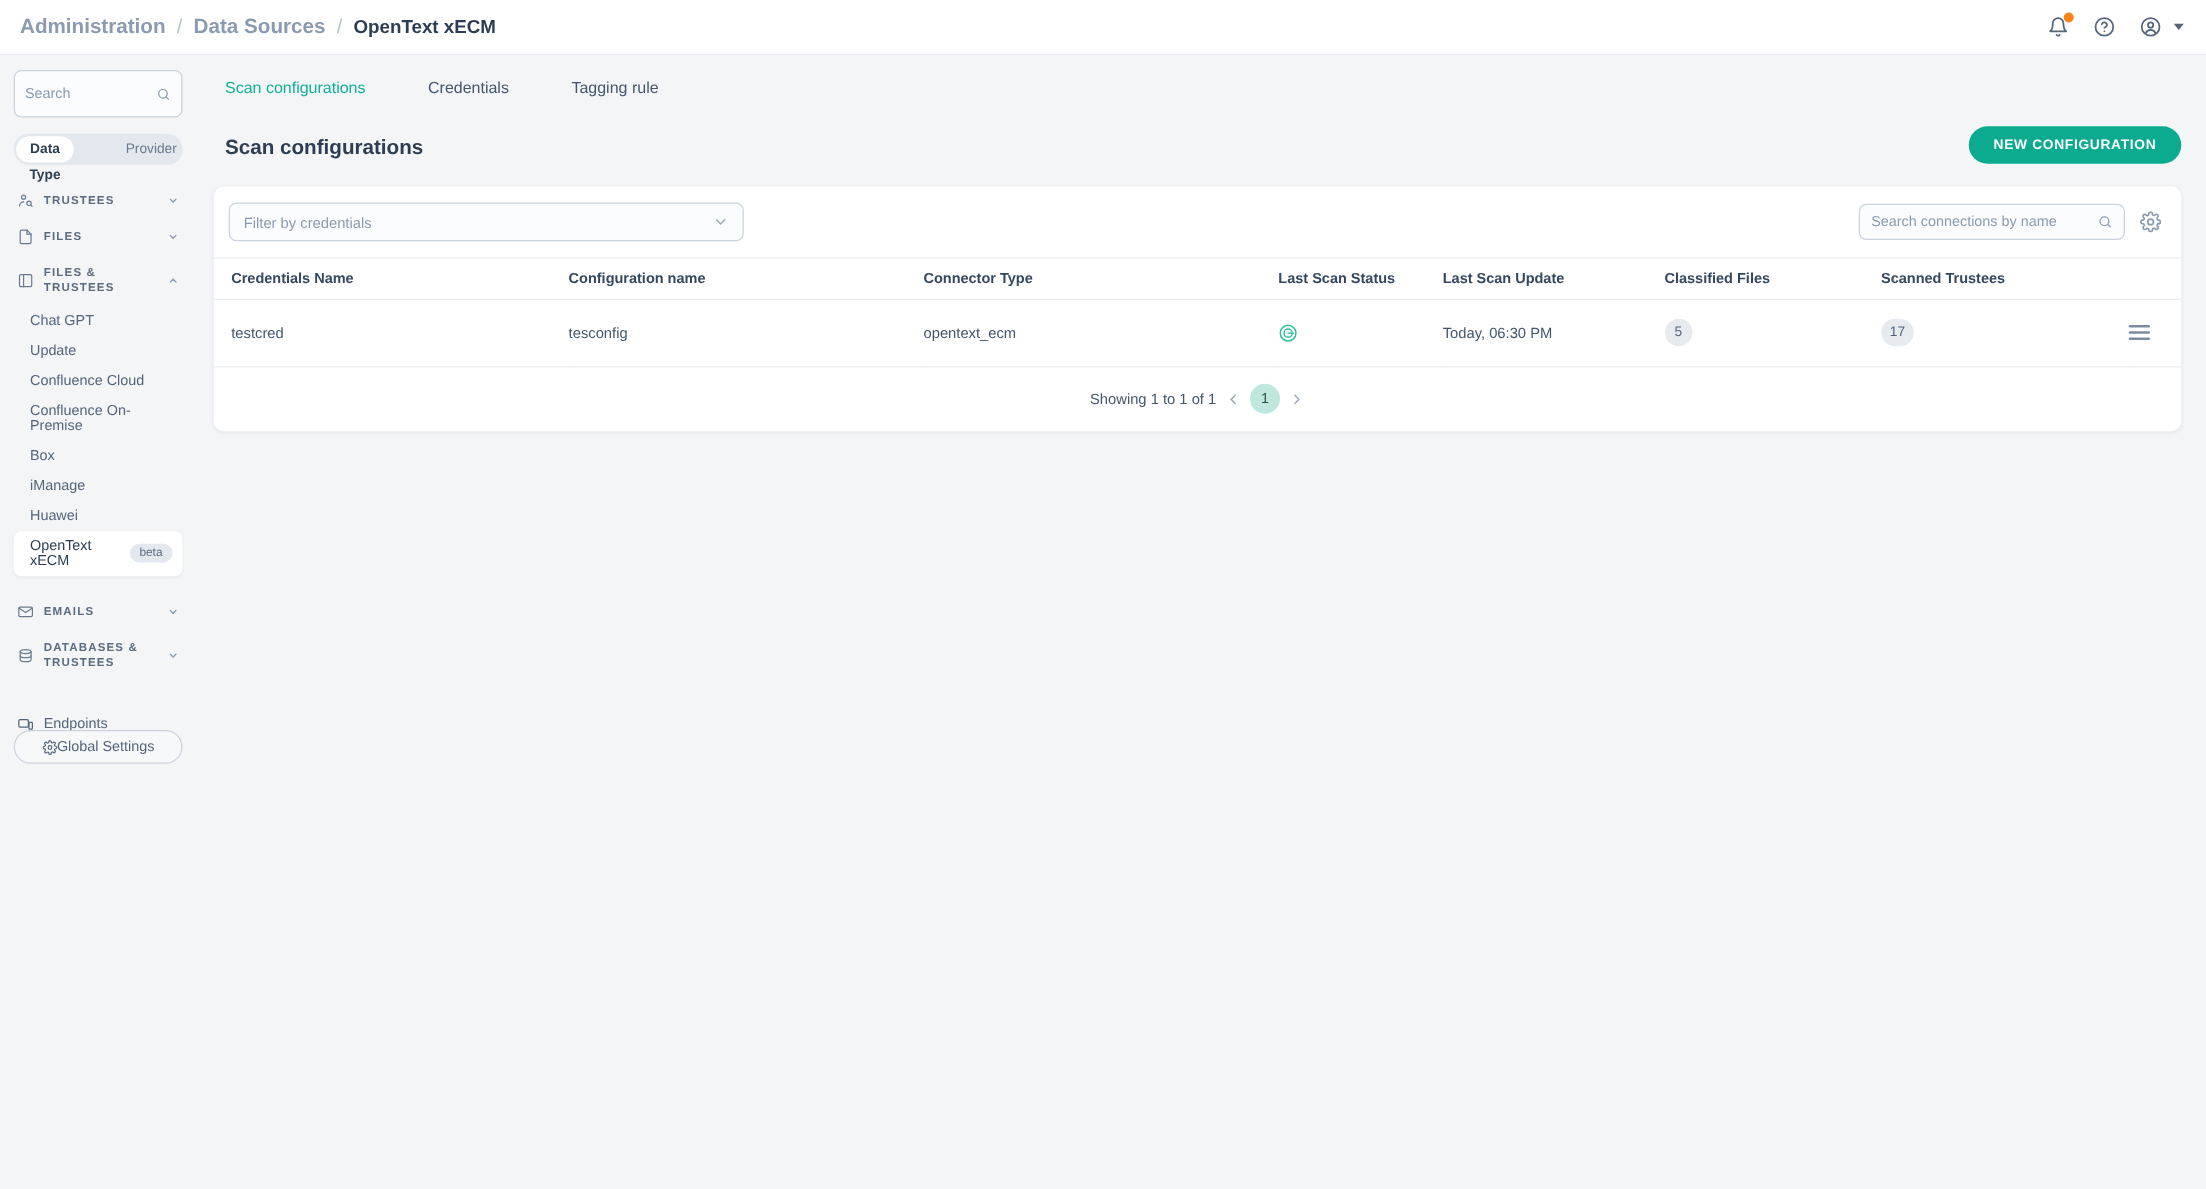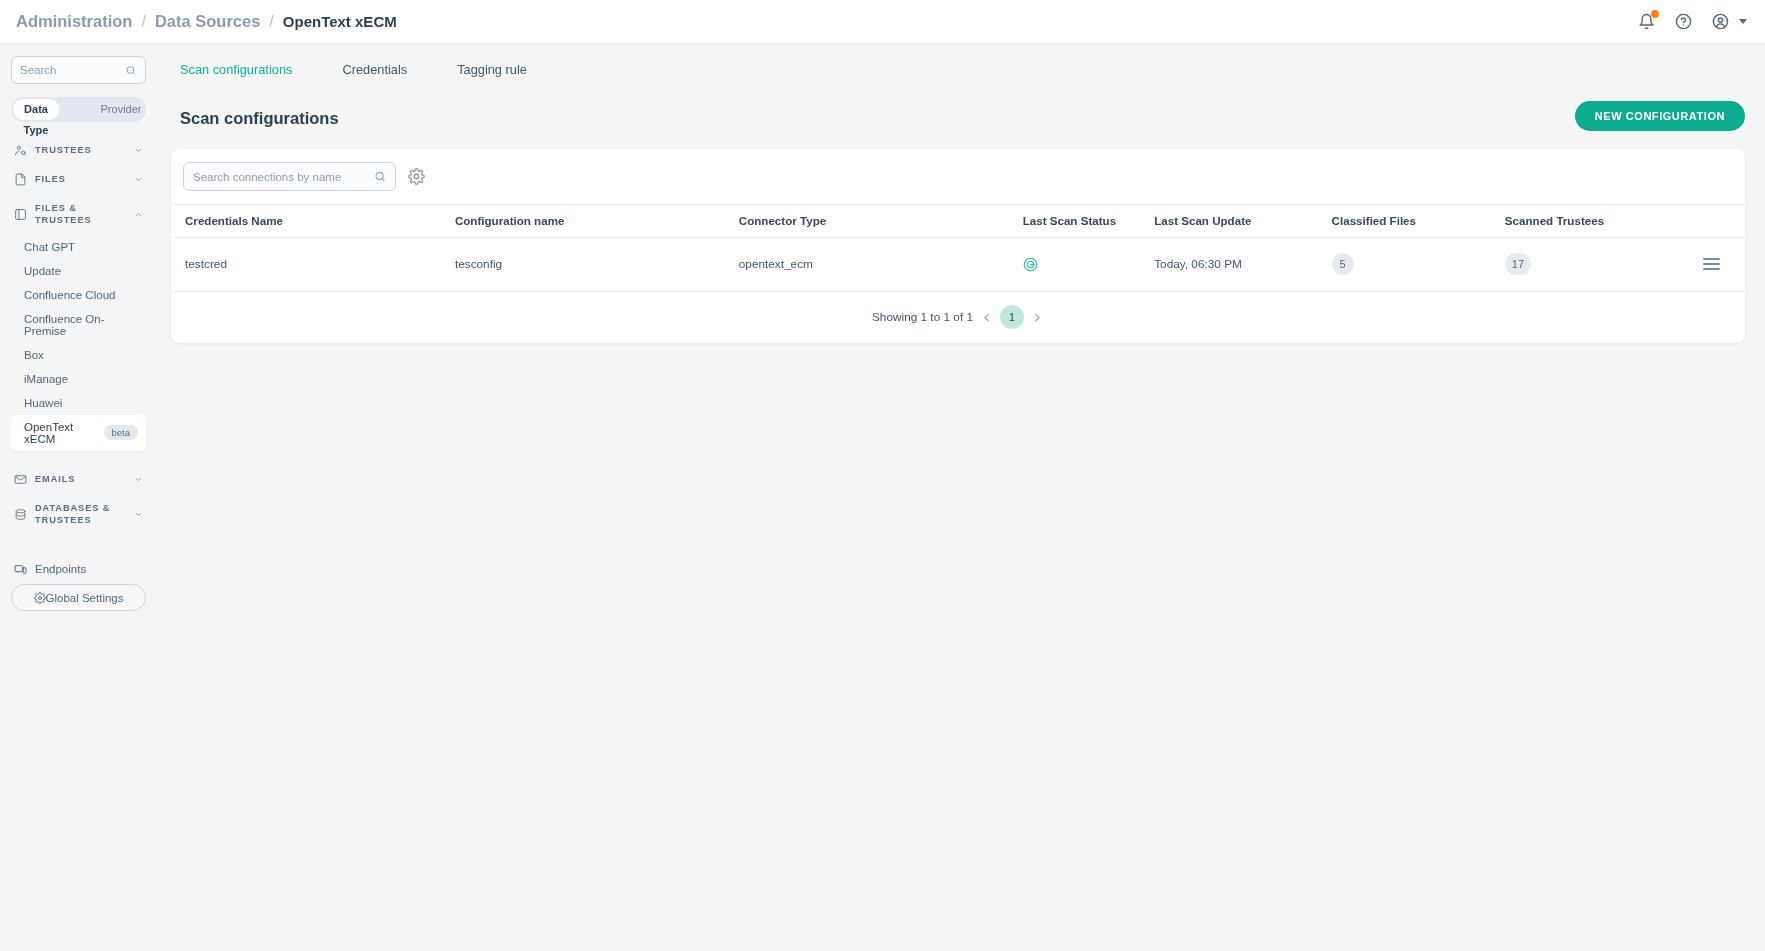--- a/index.html
+++ b/index.html
@@ -47,21 +47,21 @@
 
   
   .sidebar {
     width: 157px;
     flex: 0 0 157px;
     background: #f4f5f7;
     padding: 12px 11px 0 11px;
     position: relative;
   }
   .search-box {
-    height: 28px;
+    height: 38px;
     border: 1px solid #c9d2dd;
     border-radius: 6px;
     background: #fbfcfd;
     display: flex; align-items: center;
     padding: 0 8px;
     justify-content: center;
   }
   .search-box input {
     border: none; outline: none; background: transparent;
     font-size: 11.5px; color: #6a7b8f; width: 100%;
@@ -389,20 +389,26 @@
     </div>
 
     <div class="title-row">
       <div class="page-title">Scan configurations</div>
       <button class="new-btn">NEW CONFIGURATION</button>
     </div>
 
     <section class="card">
 
       <div class="card-toolbar">
+        <div class="filter-select">
+          <span>Filter by credentials</span>
+          <svg viewBox="0 0 24 24" width="13" height="13" fill="none" stroke="#9aa9bb" stroke-width="2.2" stroke-linecap="round">
+              <polyline points="6 9 12 15 18 9"></polyline>
+            </svg>
+        </div>
         <div class="toolbar-right">
           <div class="conn-search">
             <input placeholder="Search connections by name" style="">
             <svg viewBox="0 0 24 24" width="13" height="13" fill="none" stroke="#8a9bb0" stroke-width="2" stroke-linecap="round">
               <circle cx="11" cy="11" r="7"></circle>
                 <line x1="20" y1="20" x2="16.2" y2="16.2"></line>
             </svg>
           </div>
           <svg viewBox="0 0 24 24" width="17" height="17" fill="none" stroke="#8a9bb0" stroke-width="1.9" stroke-linecap="round">
             <circle cx="12" cy="12" r="3.2"></circle>

